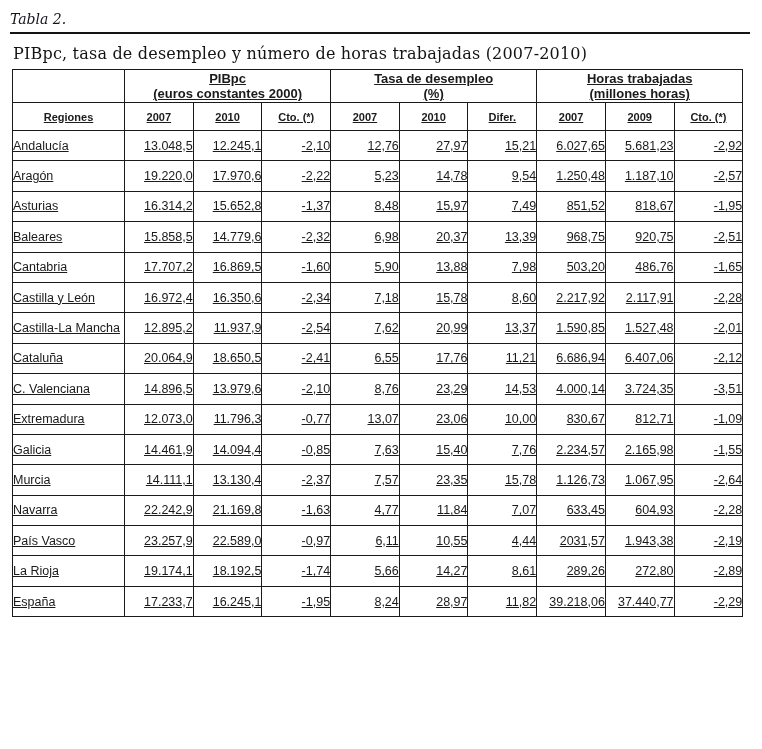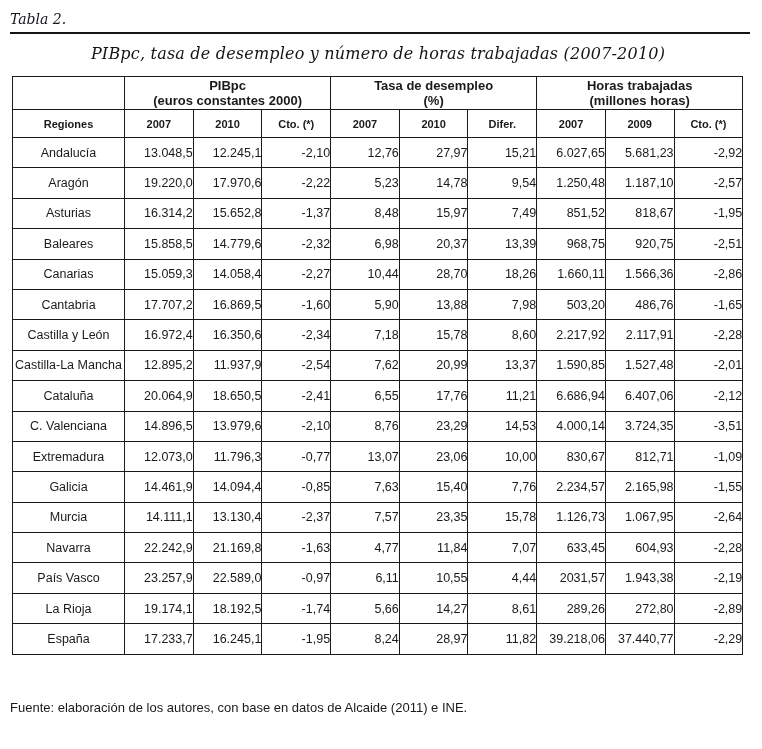--- a/index.html
+++ b/index.html
@@ -31,34 +31,34 @@
     top: 32px;
     width: 740px;
     height: 0;
     border-top: 2px solid #141414;
   }
   .table-title {
     position: absolute;
     left: 13px;
     top: 44px;
     width: 730px;
-    text-align: center;
+    text-align: left;
     font-family: "DejaVu Serif", serif;
-    font-style: italic;
     font-size: 16px;
     color: #141414;
     letter-spacing: 0.2px;
   }
   table.data-table {
     position: absolute;
     left: 12px;
-    top: 76px;
+    top: 69px;
     width: 730px;
     border-collapse: collapse;
     table-layout: fixed;
+    text-decoration: underline;
   }
   table.data-table th,
   table.data-table td {
     border: 1.5px solid #1a1a1a;
     padding: 0;
     overflow: hidden;
   }
   th.blank { height: 32px; }
   th.group {
     font-size: 13px;
@@ -77,21 +77,21 @@
     vertical-align: middle;
   }
   tbody td {
     height: 29.4px;
     font-size: 12.5px;
     color: #1a1a1a;
     vertical-align: middle;
     white-space: nowrap;
   }
   td.region {
-    text-align: center;
+    text-align: left;
     padding: 0 1px;
   }
   td.num {
     text-align: right;
     padding-right: 8px;
   }
   .footnotes {
     position: absolute;
     left: 10px;
     top: 699px;
@@ -196,32 +196,20 @@
           <td class="num">14.779,6</td>
           <td class="num">-2,32</td>
           <td class="num">6,98</td>
           <td class="num">20,37</td>
           <td class="num">13,39</td>
           <td class="num">968,75</td>
           <td class="num">920,75</td>
           <td class="num">-2,51</td>
         </tr>
         <tr>
-          <td class="region">Canarias</td>
-          <td class="num">15.059,3</td>
-          <td class="num">14.058,4</td>
-          <td class="num">-2,27</td>
-          <td class="num">10,44</td>
-          <td class="num">28,70</td>
-          <td class="num">18,26</td>
-          <td class="num">1.660,11</td>
-          <td class="num">1.566,36</td>
-          <td class="num">-2,86</td>
-        </tr>
-        <tr>
           <td class="region">Cantabria</td>
           <td class="num">17.707,2</td>
           <td class="num">16.869,5</td>
           <td class="num">-1,60</td>
           <td class="num">5,90</td>
           <td class="num">13,88</td>
           <td class="num">7,98</td>
           <td class="num">503,20</td>
           <td class="num">486,76</td>
           <td class="num">-1,65</td>
@@ -355,16 +343,15 @@
           <td class="num">28,97</td>
           <td class="num">11,82</td>
           <td class="num">39.218,06</td>
           <td class="num">37.440,77</td>
           <td class="num">-2,29</td>
         </tr>
       </tbody>
   </table>
 
   <div class="footnotes">
-    <div>Fuente: elaboración de los autores, con base en datos de Alcaide (2011) e INE.</div>
   </div>
 
 </div>
 
 </body></html>

